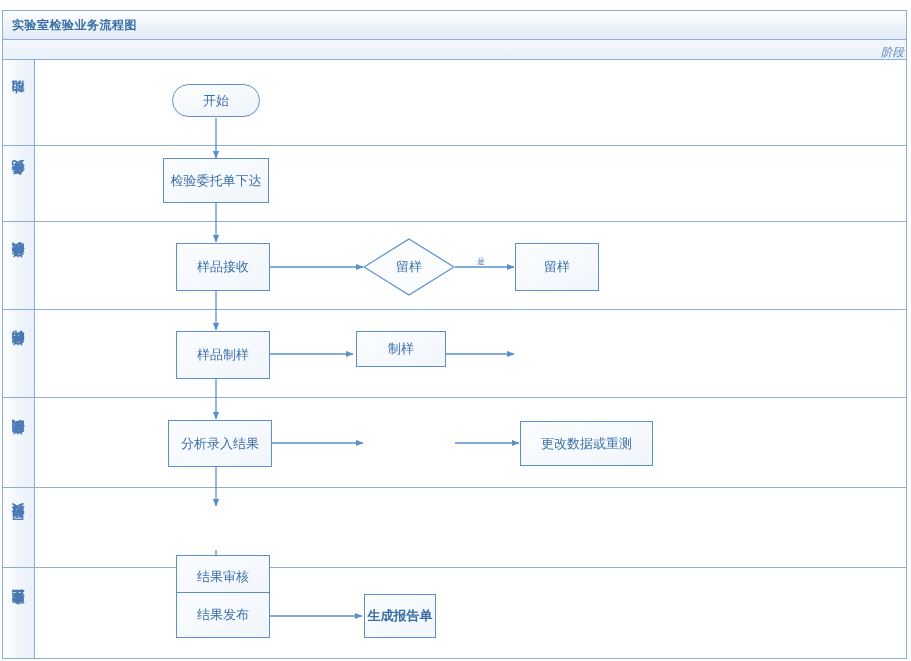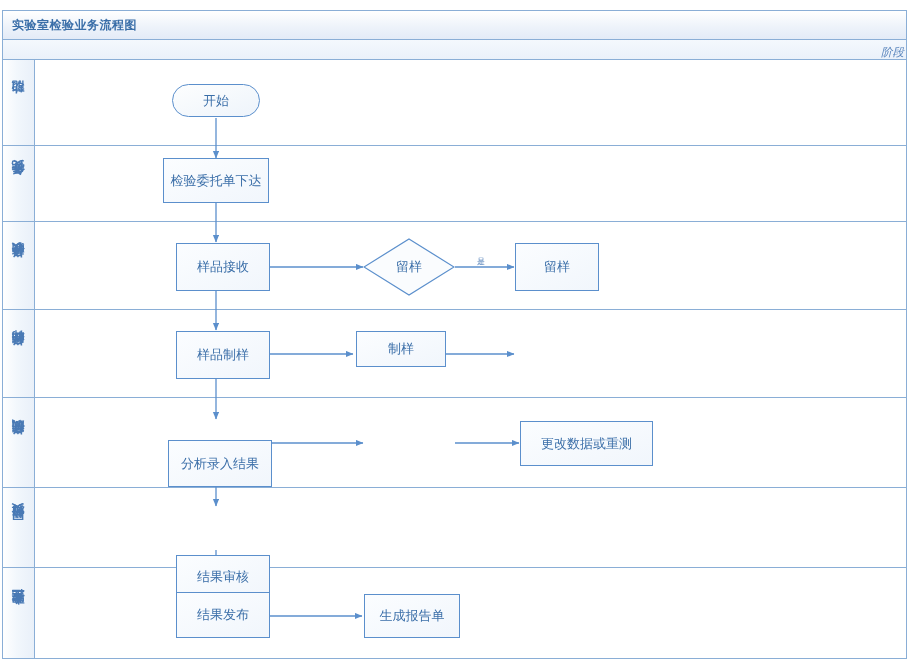--- a/index.html
+++ b/index.html
@@ -301,36 +301,36 @@
 
   <div class="node" style="left:176px;top:331px;width:94px;height:48px;">
     <span>样品制样</span>
   </div>
 
   <div class="node" style="left:356px;top:331px;width:90px;height:36px;text-align:center;">
     <span>制样</span>
   </div>
 
 
-  <div class="node" style="left:168px;top:420px;width:104px;height:47px;margin-top:20px;">
+  <div class="node" style="left:168px;top:420px;width:104px;height:47px;">
     <span>分析录入结果</span>
   </div>
 
 
   <div class="node" style="left:520px;top:421px;width:133px;height:45px;">
     <span>更改数据或重测</span>
   </div>
 
   <div class="node" style="left:176px;top:507px;width:94px;height:44px;margin-top:48px;">
     <span>结果审核</span>
   </div>
 
   <div class="node" style="left:176px;top:592px;width:94px;height:46px;">
     <span>结果发布</span>
   </div>
 
-  <div class="node" style="left:364px;top:594px;width:96px;height:44px;">
+  <div class="node" style="left:364px;top:594px;width:72px;height:44px;font-weight:bold;">
     <span>生成报告单</span>
   </div>
 
   <div class="edge-label" style="left:477px;top:256px;">是</div>
 
 </div>
 
 </body></html>

